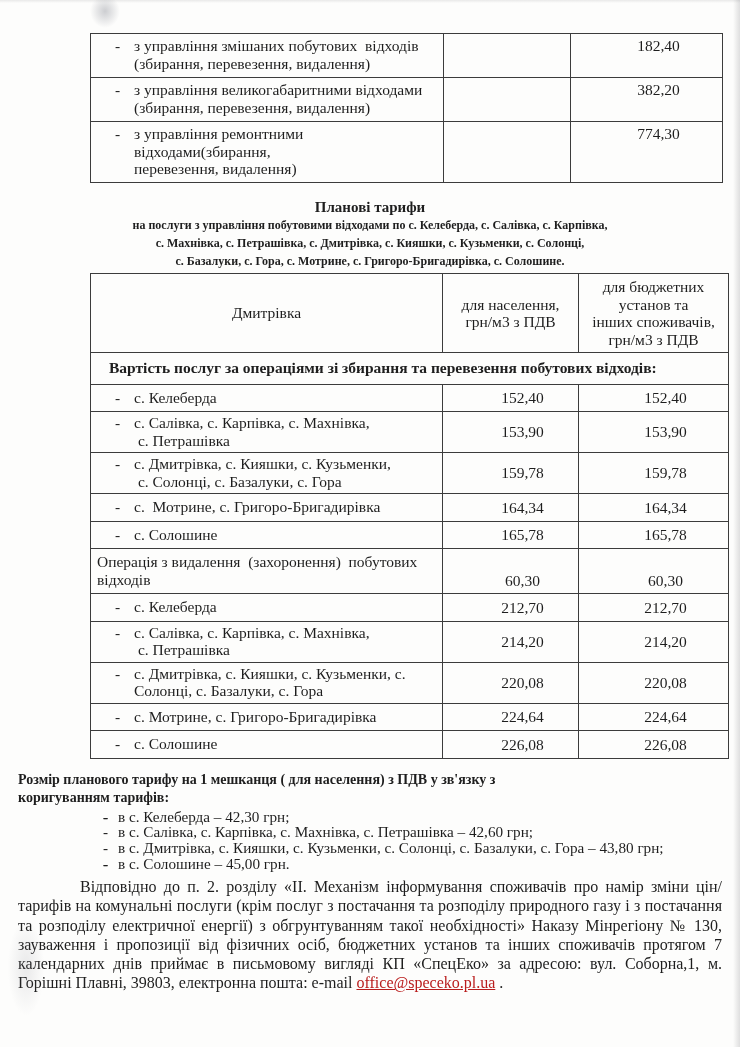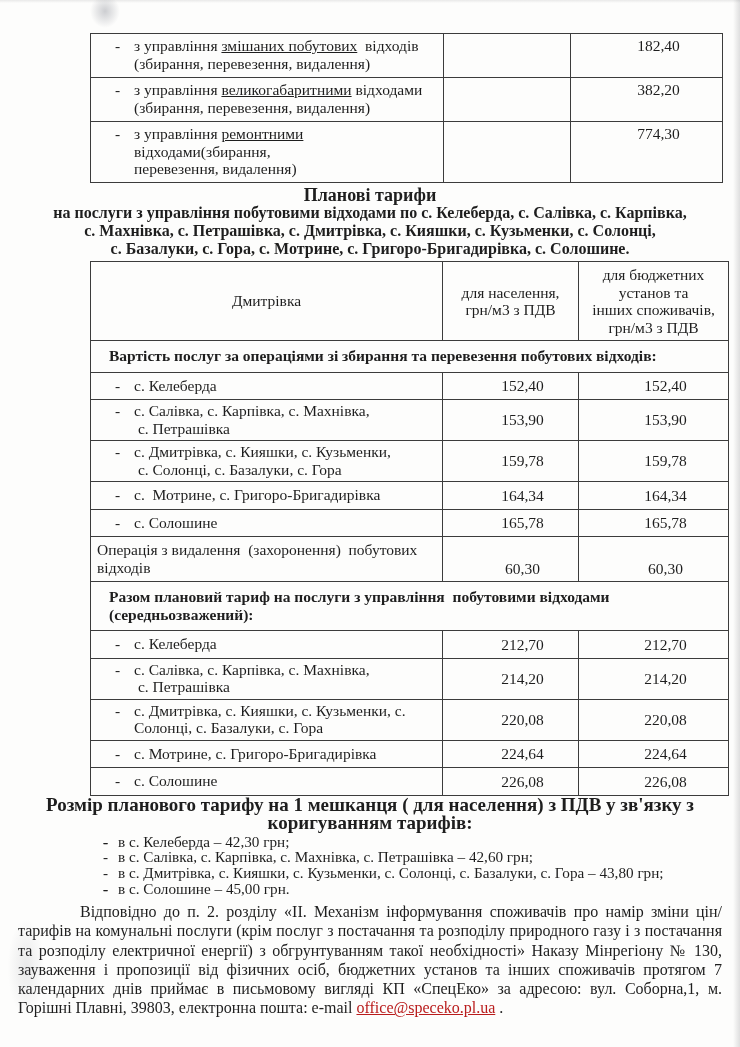--- a/index.html
+++ b/index.html
@@ -16,21 +16,21 @@
   
   table{border-collapse:collapse;table-layout:fixed;margin-left:72px;}
   td{border:1.5px solid #3c3c3c;font-size:15.5px;line-height:17.5px;padding-left:25px;}
   .lbl{
     position:relative;
     padding:3px 6px 4px 43px;
     white-space:pre-wrap;
     vertical-align:top;
   }
   .mark{position:absolute;left:24px;}
-  .und{text-decoration:underline;}
+  .und{}
   .val{text-align:center;vertical-align:top;padding-top:3px;}
   .valmid{text-align:center;vertical-align:middle;}
   .vbot{text-align:center;vertical-align:bottom;padding-bottom:4px;margin-top:16px;}
 
   .top-table{margin-top:33px;width:632px;}
   .top-table td{height:36px;}
 
   .main-table{margin-top:3px;width:638px;}
   .main-table .hdr{
     text-align:center;vertical-align:middle;
@@ -38,30 +38,30 @@
   }
   .main-table .section{
     padding:6px 6px 7px 18px;white-space:pre-wrap;font-weight:bold;
   }
   .row-s .lbl{padding-top:4px;padding-bottom:5px;}
   .row-d .lbl{padding-top:2px;padding-bottom:3px;}
   .row-op .lbl{padding-left:6px;padding-top:4px;padding-bottom:5px;}
 
   
   .doc-title{
-    margin-top:4px;text-align:center;font-weight:bold;
-    font-size:18px;line-height:17.5px;
+    margin-top:16px;text-align:center;font-weight:bold;
+    font-size:15px;line-height:17.5px;
   }
   .doc-subtitle{
-    text-align:center;font-weight:bold;font-size:16px;
+    text-align:center;font-weight:bold;font-size:12px;
     line-height:18px;white-space:pre-wrap;
   }
   .heading2{
-    margin-top:0;text-align:center;font-weight:bold;
-    font-size:19px;line-height:18.5px;white-space:pre-wrap;
+    margin-top:12px;text-align:left;font-weight:bold;
+    font-size:14px;line-height:18.5px;white-space:pre-wrap;
   }
   .dash-list{margin-top:1px;}
   .dash-item{position:relative;padding-left:100px;font-size:15.2px;line-height:15.9px;}
   .dash-item .mark{left:85px;}
   .notice{
     margin:5px 0 0 0;font-size:16px;line-height:19.2px;
     text-align:justify;text-indent:62px;
   }
   .email-link{color:#b91c1c;text-decoration:underline;cursor:pointer;}
 
@@ -173,23 +173,20 @@
         <td class="lbl"><span class="mark">-</span><span>с. Солошине</span></td>
         <td class="valmid">165,78</td>
         <td class="valmid">165,78</td>
       </tr>
       <tr class="row-op">
         <td class="lbl">Операція з видалення  (захоронення)  побутових
 відходів</td>
         <td class="vbot">60,30</td>
         <td class="vbot">60,30</td>
       </tr>
-      <tr>
-        <td class="section" colspan="3">Разом плановий тариф на послуги з управління  побутовими відходами (середньозважений):</td>
-      </tr>
       <tr class="row-s">
         <td class="lbl"><span class="mark">-</span><span>с. Келеберда</span></td>
         <td class="valmid">212,70</td>
         <td class="valmid">212,70</td>
       </tr>
       <tr class="row-d">
         <td class="lbl"><span class="mark">-</span><span>с. Салівка, с. Карпівка, с. Махнівка,
  с. Петрашівка</span></td>
         <td class="valmid">214,20</td>
         <td class="valmid">214,20</td>

